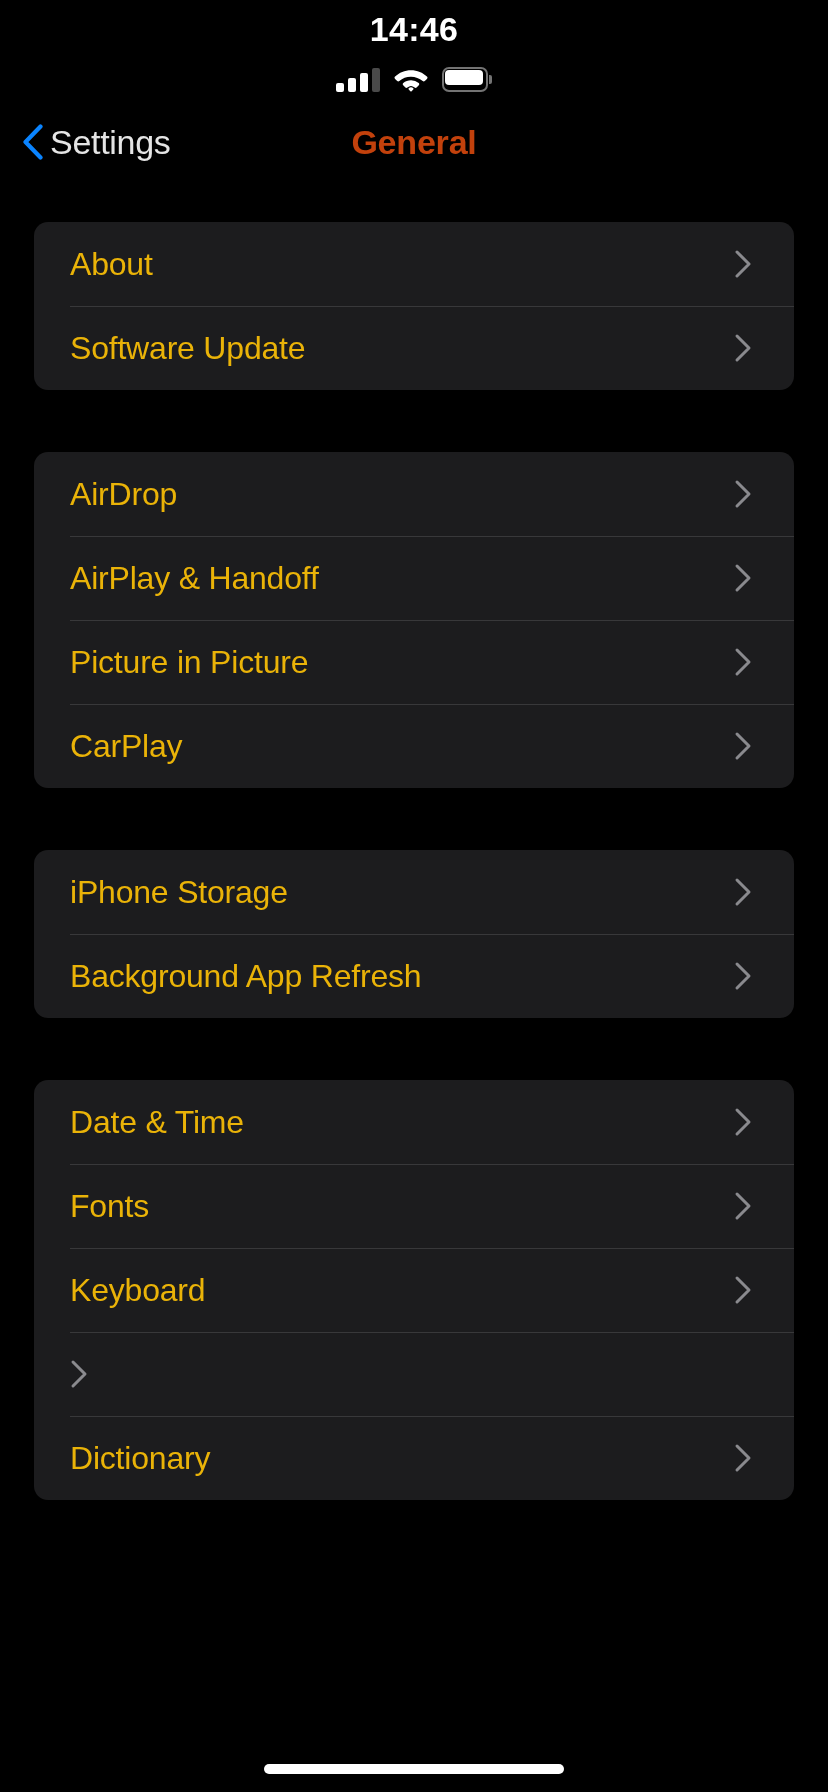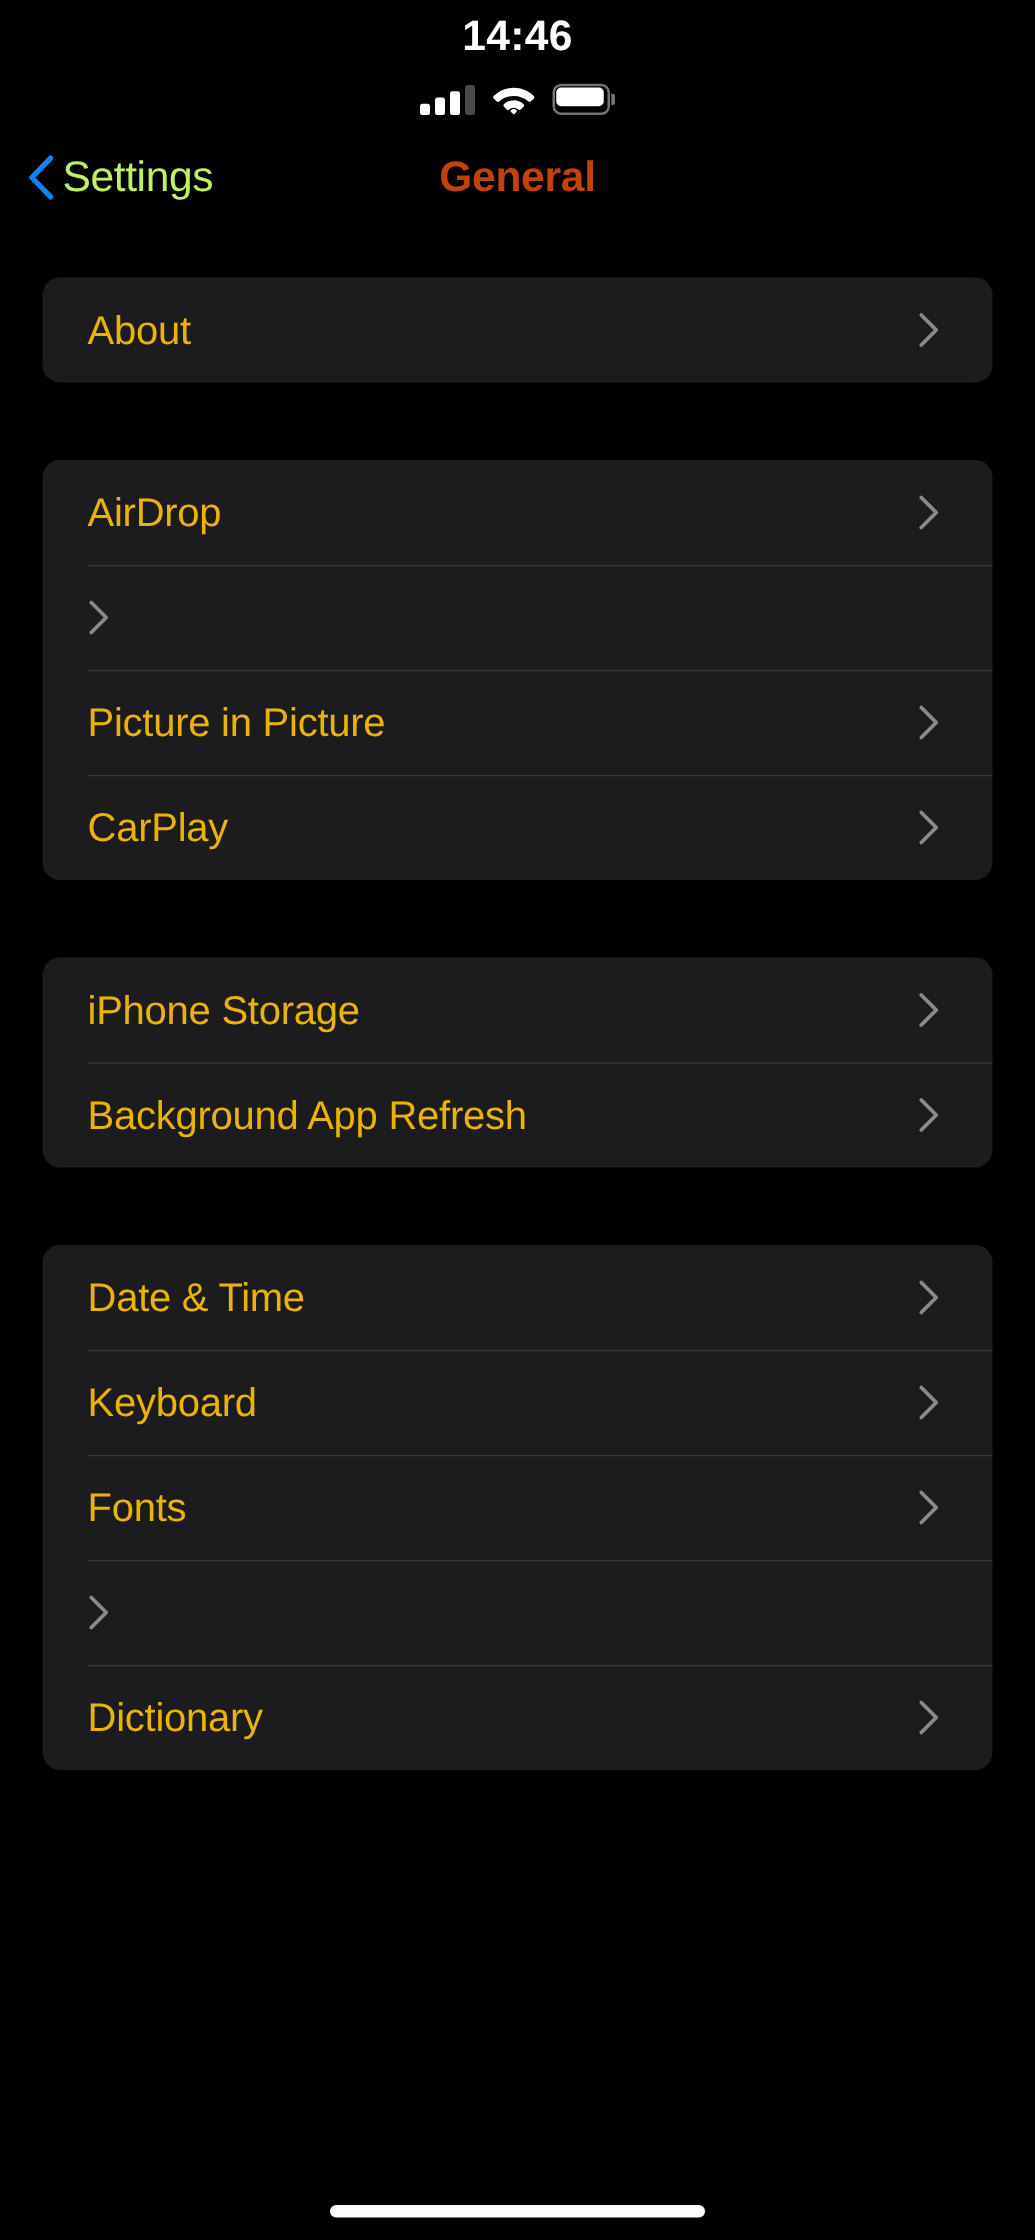--- a/index.html
+++ b/index.html
@@ -89,21 +89,21 @@
     height: 100px;
   }
   .nav-back {
     position: absolute;
     left: 22px;
     top: 0;
     height: 100px;
     display: flex;
     align-items: center;
     gap: 6px;
-    color: #bef264;
+    color: #e5e5e5;
     cursor: pointer;
   }
   .nav-back .chev-left {
     display: block;
     width: 22px; height: 36px;
   }
   .nav-back-label {
     font-size: 34px;
     letter-spacing: -0.3px;
   }
@@ -216,30 +216,37 @@
 
 <div class="content">
 
   <div class="group">
     <div class="row">
       <span class="row-label">About</span>
       <svg class="row-chevron" viewBox="0 0 18 30">
         <path d="M3 3l12 12-12 12" fill="none" stroke="#8a8a8e" stroke-width="3" stroke-linecap="round" stroke-linejoin="round"></path>
       </svg>
     </div>
+    <div class="row">
+      <span class="row-label">Software Update</span>
+      <svg class="row-chevron" viewBox="0 0 18 30">
+        <path d="M3 3l12 12-12 12" fill="none" stroke="#8a8a8e" stroke-width="3" stroke-linecap="round" stroke-linejoin="round"></path>
+      </svg>
+    </div>
   </div>
 
   <div class="group">
     <div class="row">
       <span class="row-label">AirDrop</span>
       <svg class="row-chevron" viewBox="0 0 18 30">
         <path d="M3 3l12 12-12 12" fill="none" stroke="#8a8a8e" stroke-width="3" stroke-linecap="round" stroke-linejoin="round"></path>
       </svg>
     </div>
     <div class="row">
+      <span class="row-label">AirPlay &amp; Handoff</span>
       <svg class="row-chevron" viewBox="0 0 18 30">
         <path d="M3 3l12 12-12 12" fill="none" stroke="#8a8a8e" stroke-width="3" stroke-linecap="round" stroke-linejoin="round"></path>
       </svg>
     </div>
     <div class="row">
       <span class="row-label">Picture in Picture</span>
       <svg class="row-chevron" viewBox="0 0 18 30">
         <path d="M3 3l12 12-12 12" fill="none" stroke="#8a8a8e" stroke-width="3" stroke-linecap="round" stroke-linejoin="round"></path>
       </svg>
     </div>
@@ -267,32 +274,32 @@
   </div>
 
   <div class="group">
     <div class="row">
       <span class="row-label">Date &amp; Time</span>
       <svg class="row-chevron" viewBox="0 0 18 30">
         <path d="M3 3l12 12-12 12" fill="none" stroke="#8a8a8e" stroke-width="3" stroke-linecap="round" stroke-linejoin="round"></path>
       </svg>
     </div>
     <div class="row">
+      <span class="row-label">Fonts</span>
+      <svg class="row-chevron" viewBox="0 0 18 30">
+        <path d="M3 3l12 12-12 12" fill="none" stroke="#8a8a8e" stroke-width="3" stroke-linecap="round" stroke-linejoin="round"></path>
+      </svg>
+    </div>
+    <div class="row">
       <span class="row-label">Keyboard</span>
       <svg class="row-chevron" viewBox="0 0 18 30">
         <path d="M3 3l12 12-12 12" fill="none" stroke="#8a8a8e" stroke-width="3" stroke-linecap="round" stroke-linejoin="round"></path>
       </svg>
     </div>
     <div class="row">
-      <span class="row-label">Fonts</span>
-      <svg class="row-chevron" viewBox="0 0 18 30">
-        <path d="M3 3l12 12-12 12" fill="none" stroke="#8a8a8e" stroke-width="3" stroke-linecap="round" stroke-linejoin="round"></path>
-      </svg>
-    </div>
-    <div class="row">
       <svg class="row-chevron" viewBox="0 0 18 30">
         <path d="M3 3l12 12-12 12" fill="none" stroke="#8a8a8e" stroke-width="3" stroke-linecap="round" stroke-linejoin="round"></path>
       </svg>
     </div>
     <div class="row">
       <span class="row-label">Dictionary</span>
       <svg class="row-chevron" viewBox="0 0 18 30">
         <path d="M3 3l12 12-12 12" fill="none" stroke="#8a8a8e" stroke-width="3" stroke-linecap="round" stroke-linejoin="round"></path>
       </svg>
     </div>

